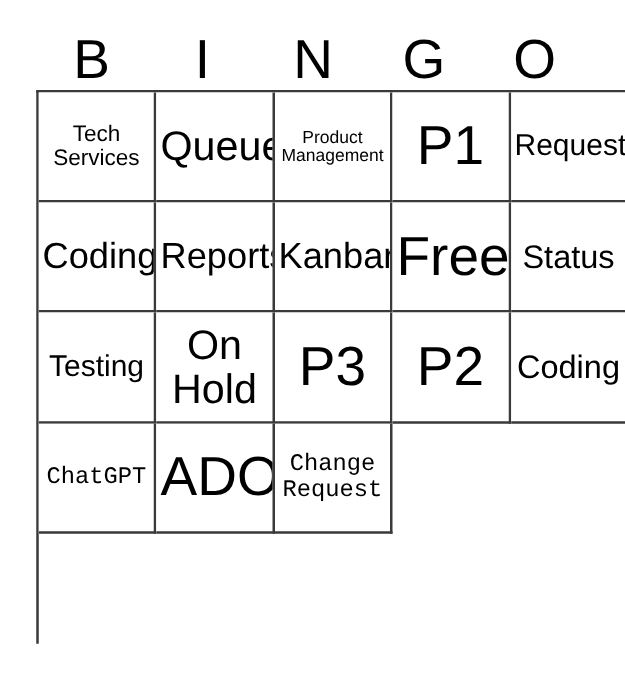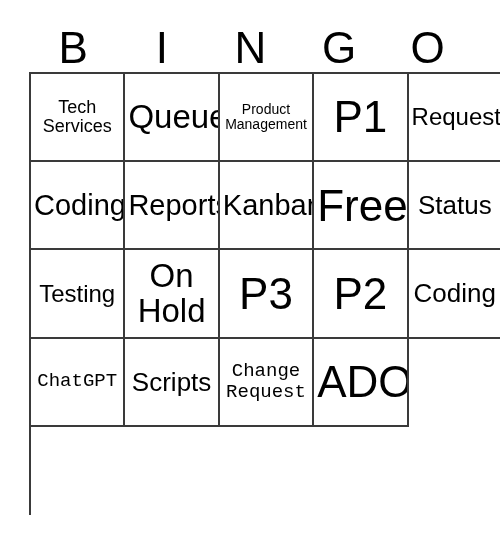--- a/index.html
+++ b/index.html
@@ -155,24 +155,21 @@
       <span class="cell-text fs-huge">P2</span>
     </div>
 
     <div class="bingo-cell">
       <span class="cell-text fs-lg2">Coding</span>
     </div>
     <div class="bingo-cell">
       <span class="cell-text fs-md2">ChatGPT</span>
     </div>
     <div class="bingo-cell">
-      <span class="cell-text fs-lg2">Scripts</span>
+      <span class="cell-text fs-huge">ADO</span>
     </div>
     <div class="bingo-cell">
       <span class="cell-text fs-md2">Change
 Request</span>
-    </div>
-    <div class="bingo-cell">
-      <span class="cell-text fs-huge">ADO</span>
     </div>
 
   </div>
 </div>
 
 </body></html>

